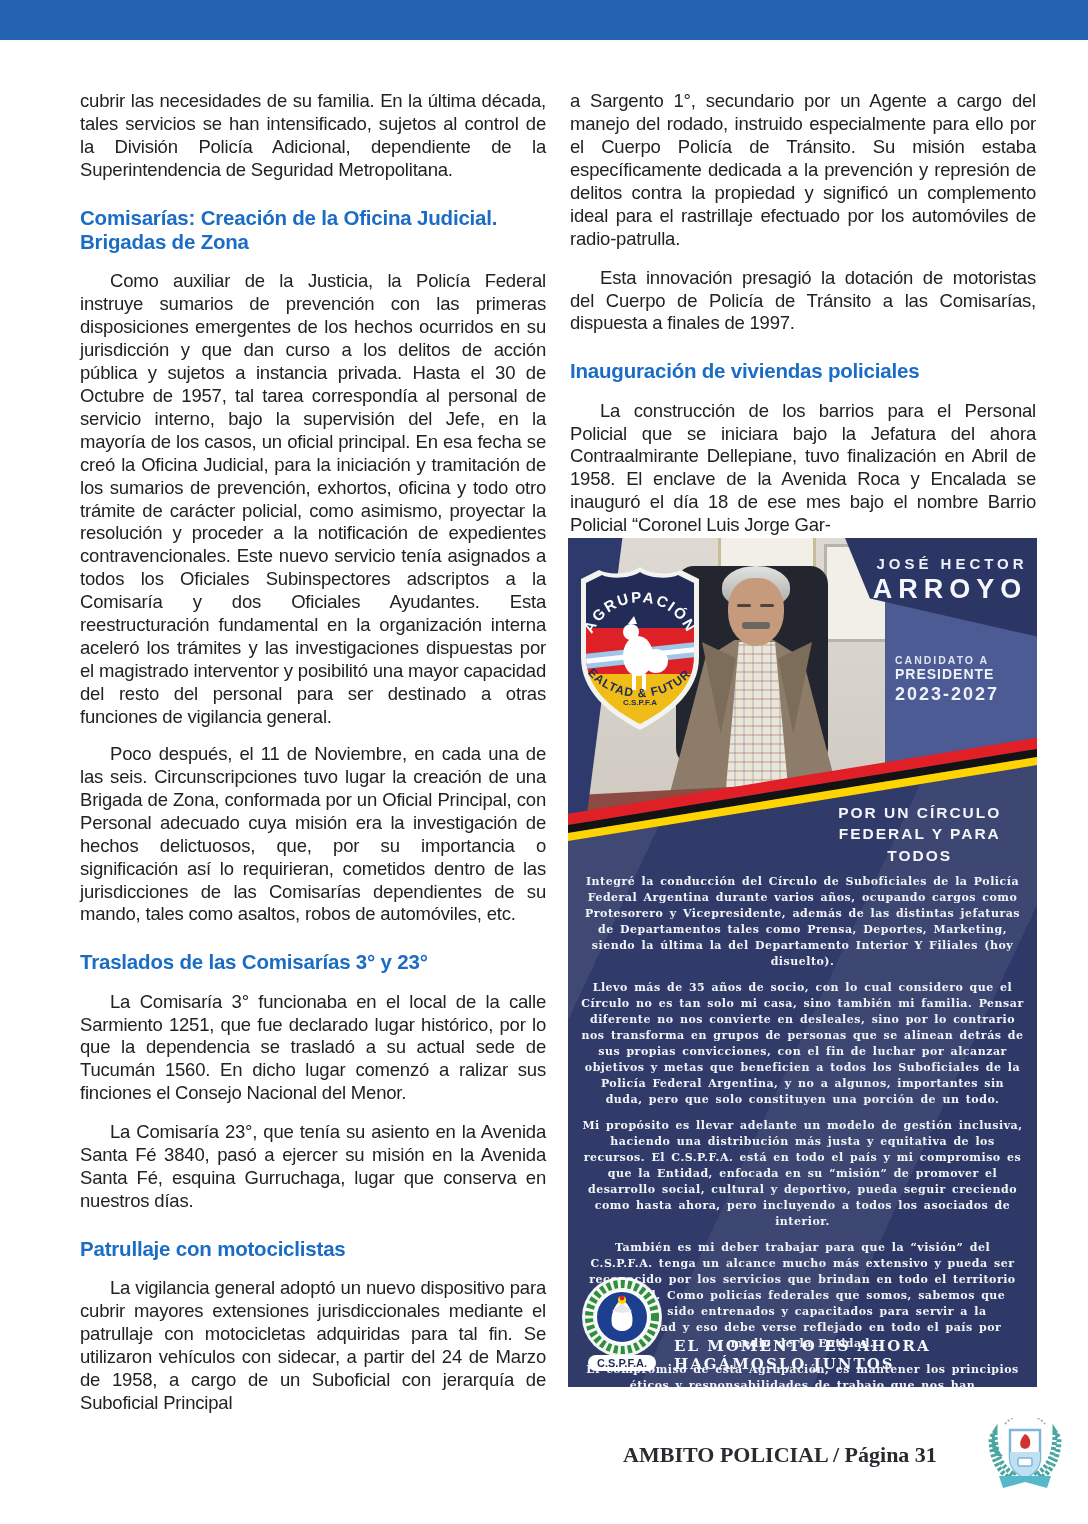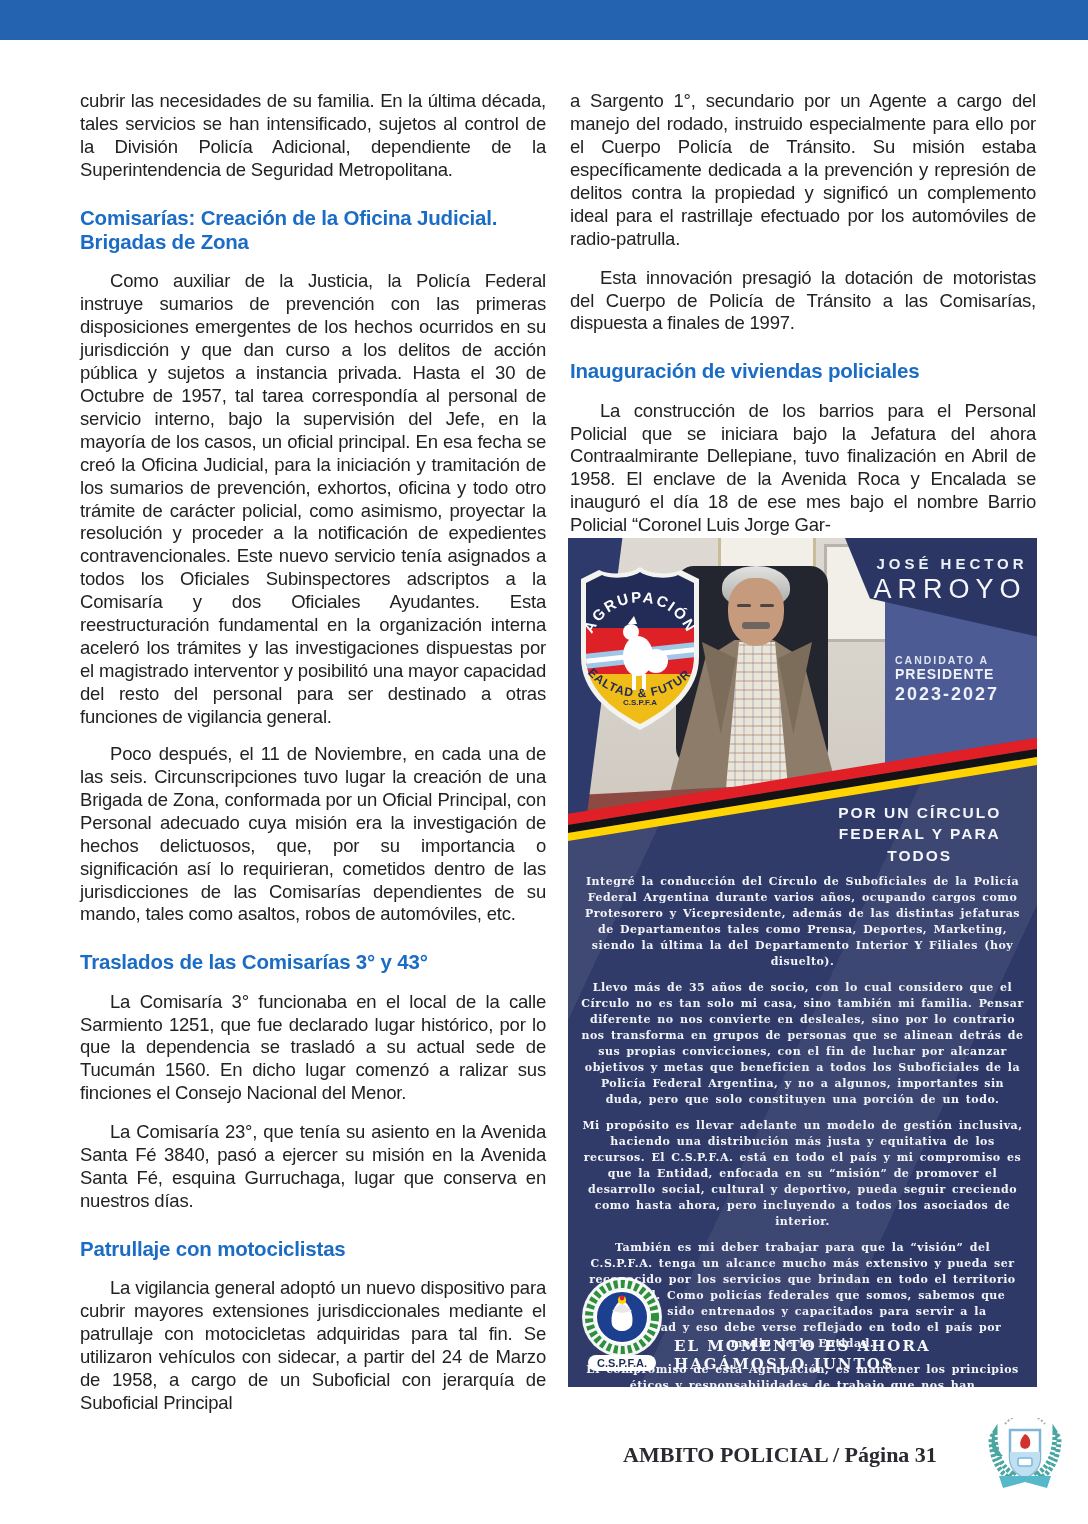--- a/index.html
+++ b/index.html
@@ -54,21 +54,21 @@
   .lapel.r{left:210px;clip-path:polygon(100% 0,0 18%,45% 100%);}
   .desk{position:absolute;left:0px;top:252px;width:210px;height:44px;background:#8c4a42;
         transform:rotate(-3deg);}
   .wedge-left{position:absolute;left:0;top:0;width:80px;height:287px;background:#2d3a6b;
         clip-path:polygon(0 0,68% 0,22% 100%,0 100%);}
   .panel-slate{position:absolute;right:0;top:0;width:152px;height:287px;background:#4d5b94;}
   .panel-navy{position:absolute;right:0;top:0;width:192px;height:112px;background:#2b3664;
         clip-path:polygon(0 0,100% 0,100% 88%,13% 54%);z-index:3;}
   .name-first{color:#eef1f8;font-size:15px;font-weight:bold;letter-spacing:4px;
         text-align:center;margin:17px 4px 2px 26px;}
-  .name-last{color:#f5f7fc;font-size:27px;font-weight:normal;letter-spacing:6px;
+  .name-last{color:#f5f7fc;font-size:27px;font-weight:bold;letter-spacing:6px;
         text-align:center;margin:0 0 0 18px;}
   .cand-block{position:absolute;right:4px;top:116px;width:152px;color:#eef1f8;z-index:3;
         padding-left:14px;box-sizing:border-box;}
   .cand-a{font-size:10.5px;letter-spacing:2px;font-weight:bold;color:#dfe4f0;}
   .cand-o{font-size:14px;font-weight:bold;letter-spacing:1px;margin-top:0;}
   .cand-t{font-size:18px;font-weight:bold;letter-spacing:2px;margin-top:2px;}
   .badge{position:absolute;left:8px;top:26px;z-index:5;}
   .ad-stripe{position:absolute;left:-14px;top:278px;width:520px;height:27px;z-index:6;
         transform:rotate(-9.2deg);transform-origin:left top;}
   .ad-stripe .s1{height:11px;background:#e01f26;}
@@ -92,21 +92,21 @@
 </head>
 <body>
 
 <div class="topbar"></div>
 
 <div class="col col-left">
   <p class="body">cubrir las necesidades de su familia. En la última década, tales servicios se han intensificado, sujetos al control de la División Policía Adicional, dependiente de la Superintendencia de Seguridad Metropolitana.</p>
   <h3 class="blue">Comisarías: Creación de la Oficina Judicial. Brigadas de Zona</h3>
   <p class="body indent">Como auxiliar de la Justicia, la Policía Federal instruye sumarios de prevención con las primeras disposiciones emergentes de los hechos ocurridos en su jurisdicción y que dan curso a los delitos de acción pública y sujetos a instancia privada. Hasta el 30 de Octubre de 1957, tal tarea correspondía al personal de servicio interno, bajo la supervisión del Jefe, en la mayoría de los casos, un oficial principal. En esa fecha se creó la Oficina Judicial, para la iniciación y tramitación de los sumarios de prevención, exhortos, oficina y todo otro trámite de carácter policial, como asimismo, proyectar la resolución y proceder a la notificación de expedientes contravencionales. Este nuevo servicio tenía asignados a todos los Oficiales Subinspectores adscriptos a la Comisaría y dos Oficiales Ayudantes. Esta reestructuración fundamental en la organización interna aceleró los trámites y las investigaciones dispuestas por el magistrado interventor y posibilitó una mayor capacidad del resto del personal para ser destinado a otras funciones de vigilancia general.</p>
   <p class="body indent" style="margin-top:14px;">Poco después, el 11 de Noviembre, en cada una de las seis. Circunscripciones tuvo lugar la creación de una Brigada de Zona, conformada por un Oficial Principal, con Personal adecuado cuya misión era la investigación de hechos delictuosos, que, por su importancia o significación así lo requirieran, cometidos dentro de las jurisdicciones de las Comisarías dependientes de su mando, tales como asaltos, robos de automóviles, etc.</p>
-  <h3 class="blue">Traslados de las Comisarías 3° y 43°</h3>
+  <h3 class="blue">Traslados de las Comisarías 3° y 23°</h3>
   <p class="body indent">La Comisaría 3° funcionaba en el local de la calle Sarmiento 1251, que fue declarado lugar histórico, por lo que la dependencia se trasladó a su actual sede de Tucumán 1560. En dicho lugar comenzó a ralizar sus finciones el Consejo Nacional del Menor.</p>
   <p class="body indent">La Comisaría 23°, que tenía su asiento en la Avenida Santa Fé 3840, pasó a ejercer su misión en la Avenida Santa Fé, esquina Gurruchaga, lugar que conserva en nuestros días.</p>
   <h3 class="blue">Patrullaje con motociclistas</h3>
   <p class="body indent">La vigilancia general adoptó un nuevo dispositivo para cubrir mayores extensiones jurisdiccionales mediante el patrullaje con motocicletas adquiridas para tal fin. Se utilizaron vehículos con sidecar, a partir del 24 de Marzo de 1958, a cargo de un Suboficial con jerarquía de Suboficial Principal</p>
 </div>
 
 <div class="col col-right">
   <p class="body">a Sargento 1°, secundario por un Agente a cargo del manejo del rodado, instruido especialmente para ello por el Cuerpo Policía de Tránsito. Su misión estaba específicamente dedicada a la prevención y represión de delitos contra la propiedad y significó un complemento ideal para el rastrillaje efectuado por los automóviles de radio-patrulla.</p>
   <p class="body indent">Esta innovación presagió la dotación de motoristas del Cuerpo de Policía de Tránsito a las Comisarías, dispuesta a finales de 1997.</p>
   <h3 class="blue">Inauguración de viviendas policiales</h3>

